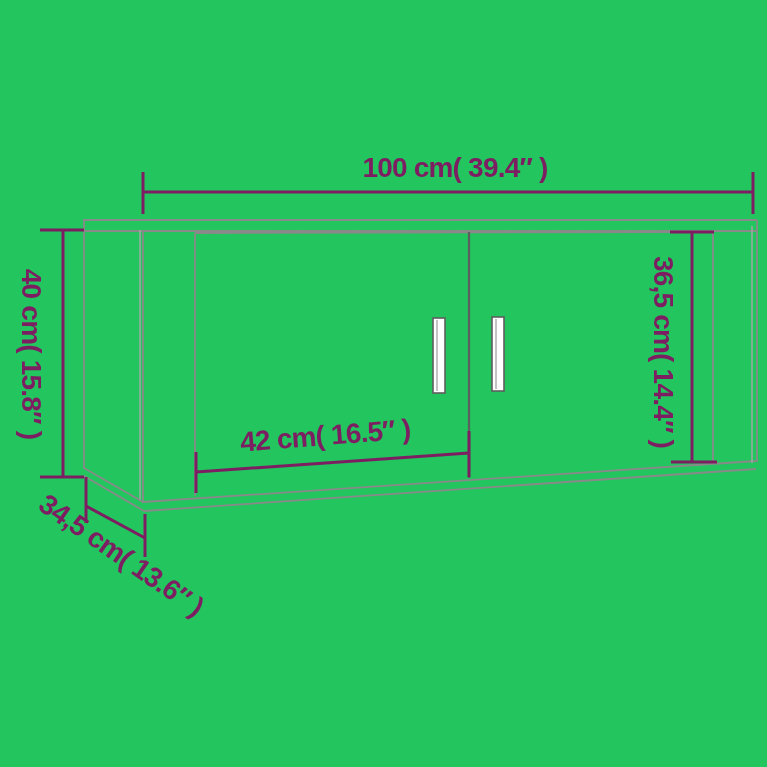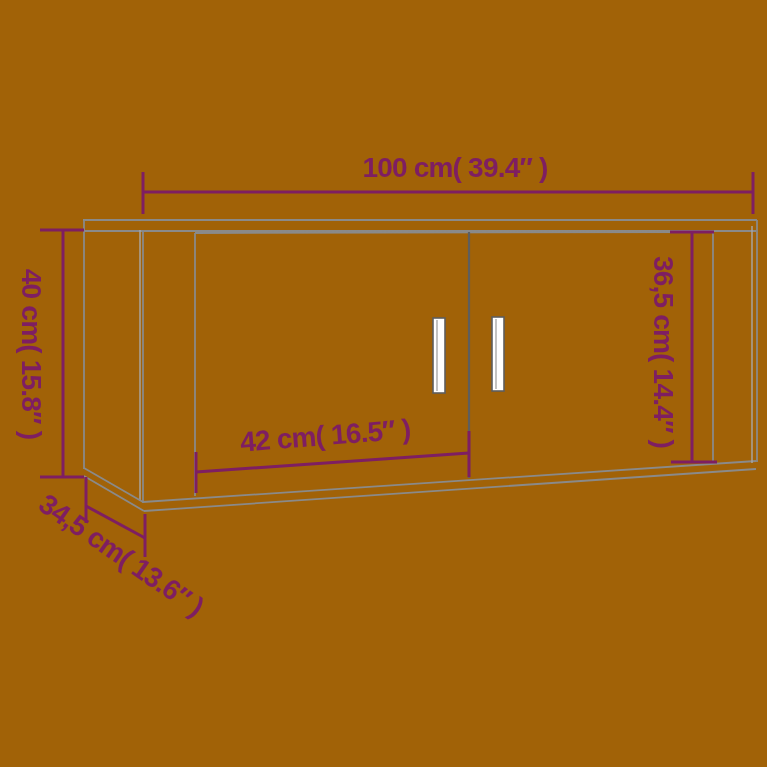--- a/index.html
+++ b/index.html
@@ -4,21 +4,21 @@
 <style>
   html, body {
     margin: 0;
     padding: 0;
     background: #ffffff;
   }
   #stage {
     position: relative;
     width: 767px;
     height: 767px;
-    background: #a16207;
+    background: #22c55e;
     overflow: hidden;
   }
   svg { display: block; }
 
   
   .edge {
     stroke: var(--outline, #8a8a8a);
     stroke-width: 1.8;
     fill: none;
     stroke-linecap: butt;

